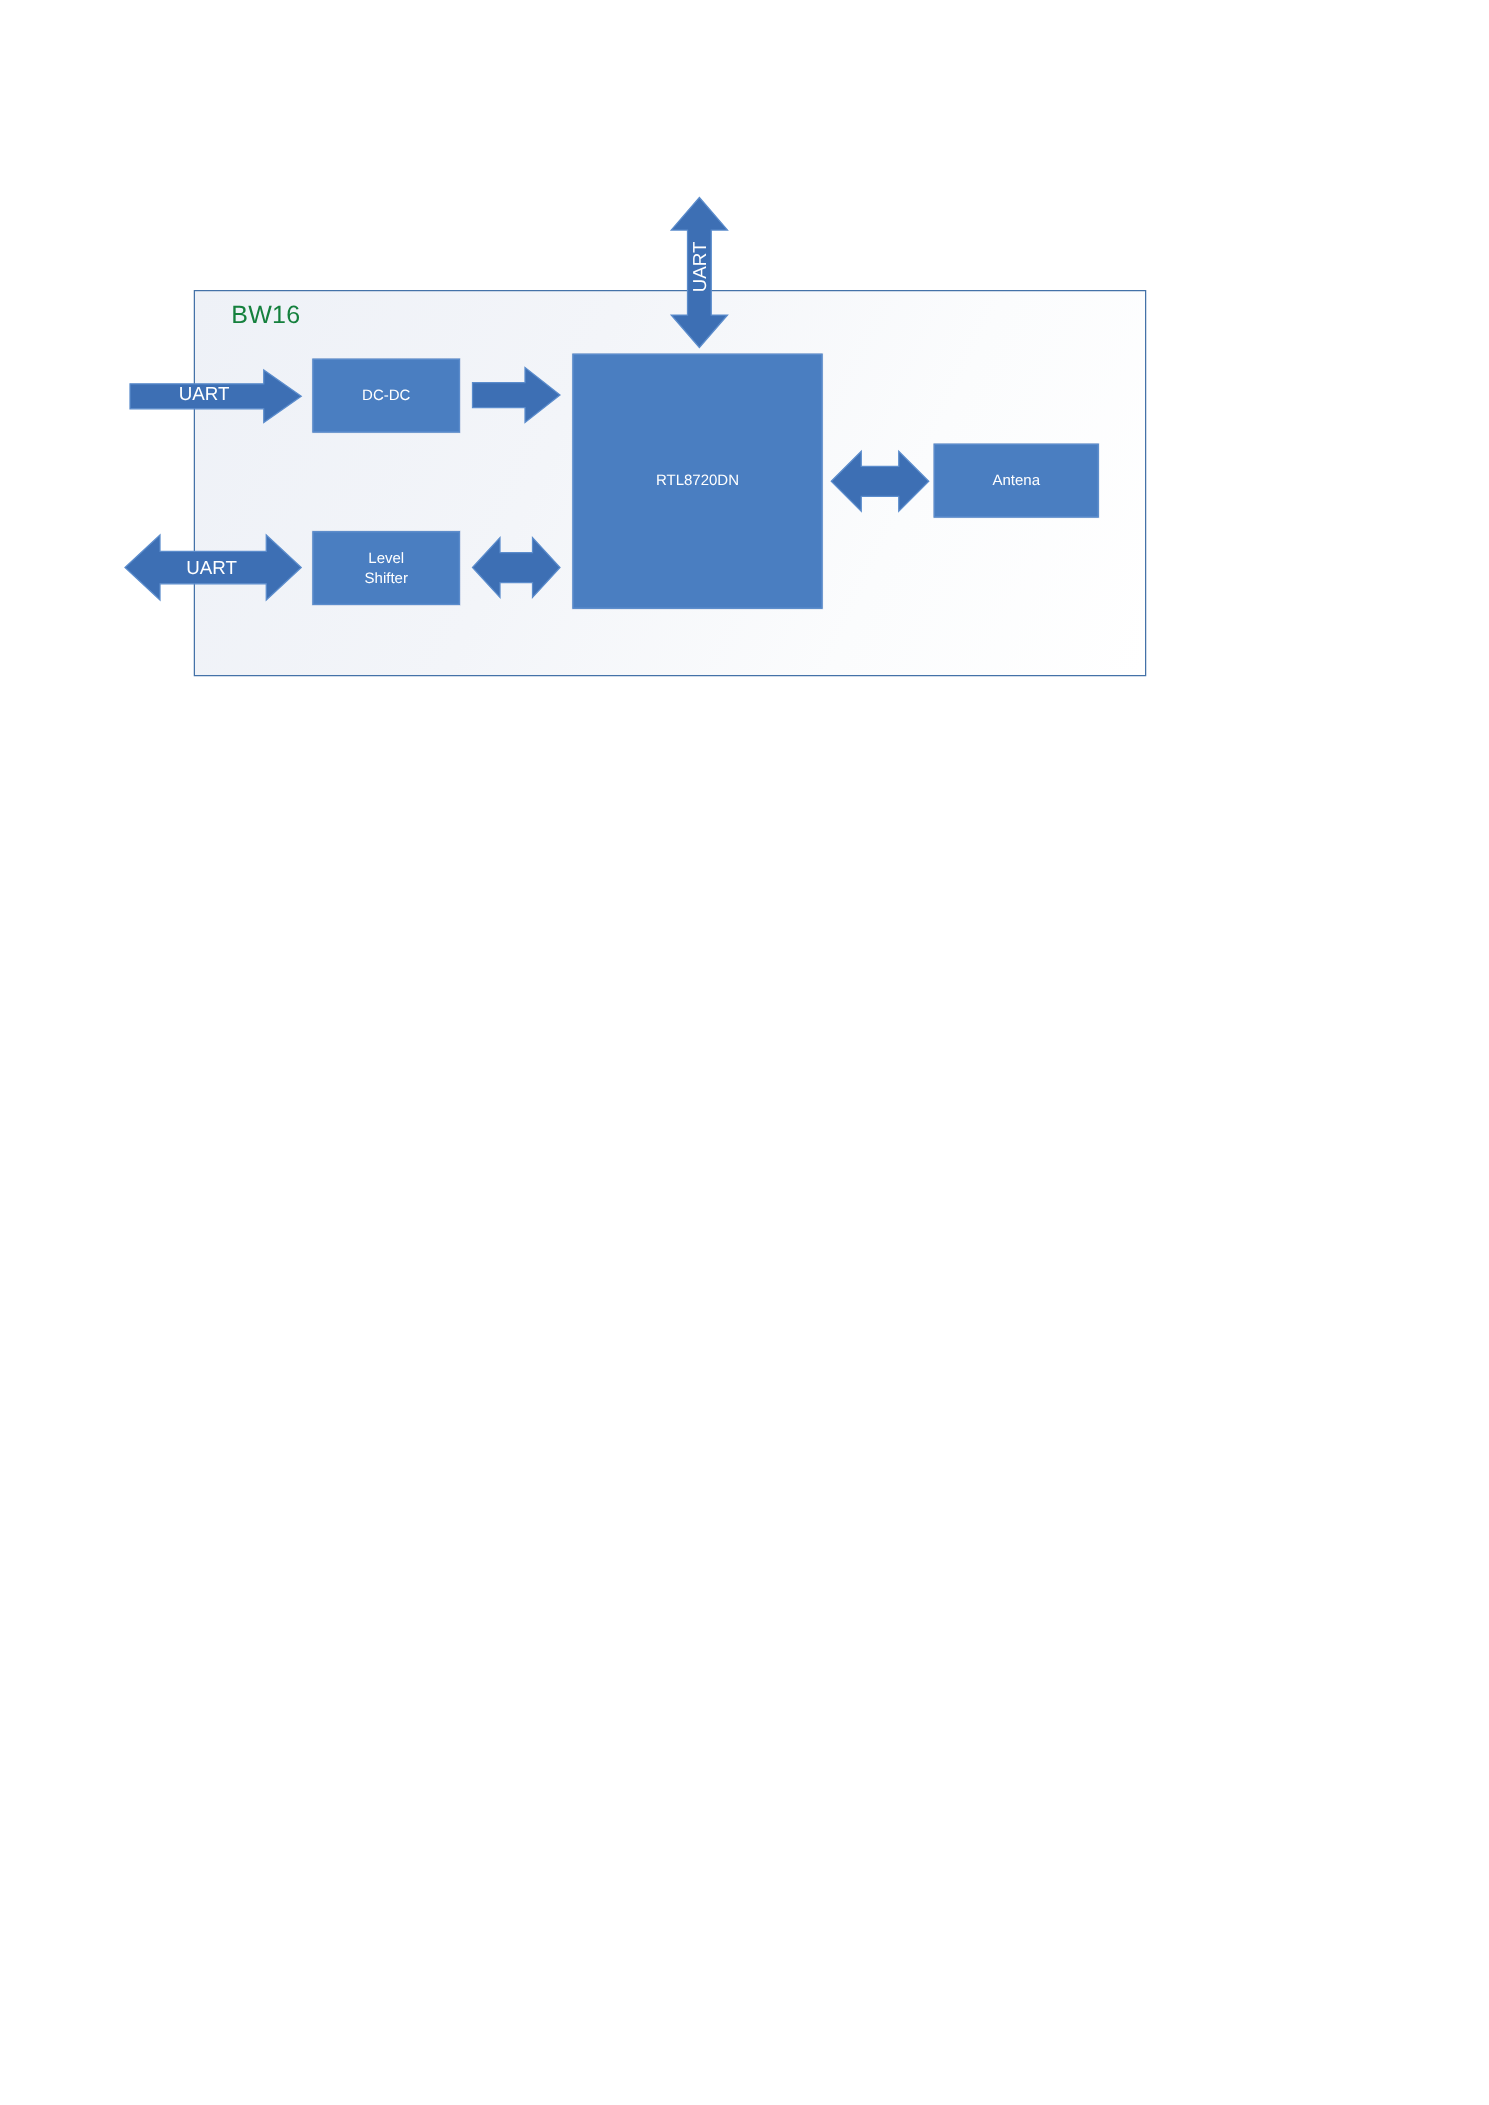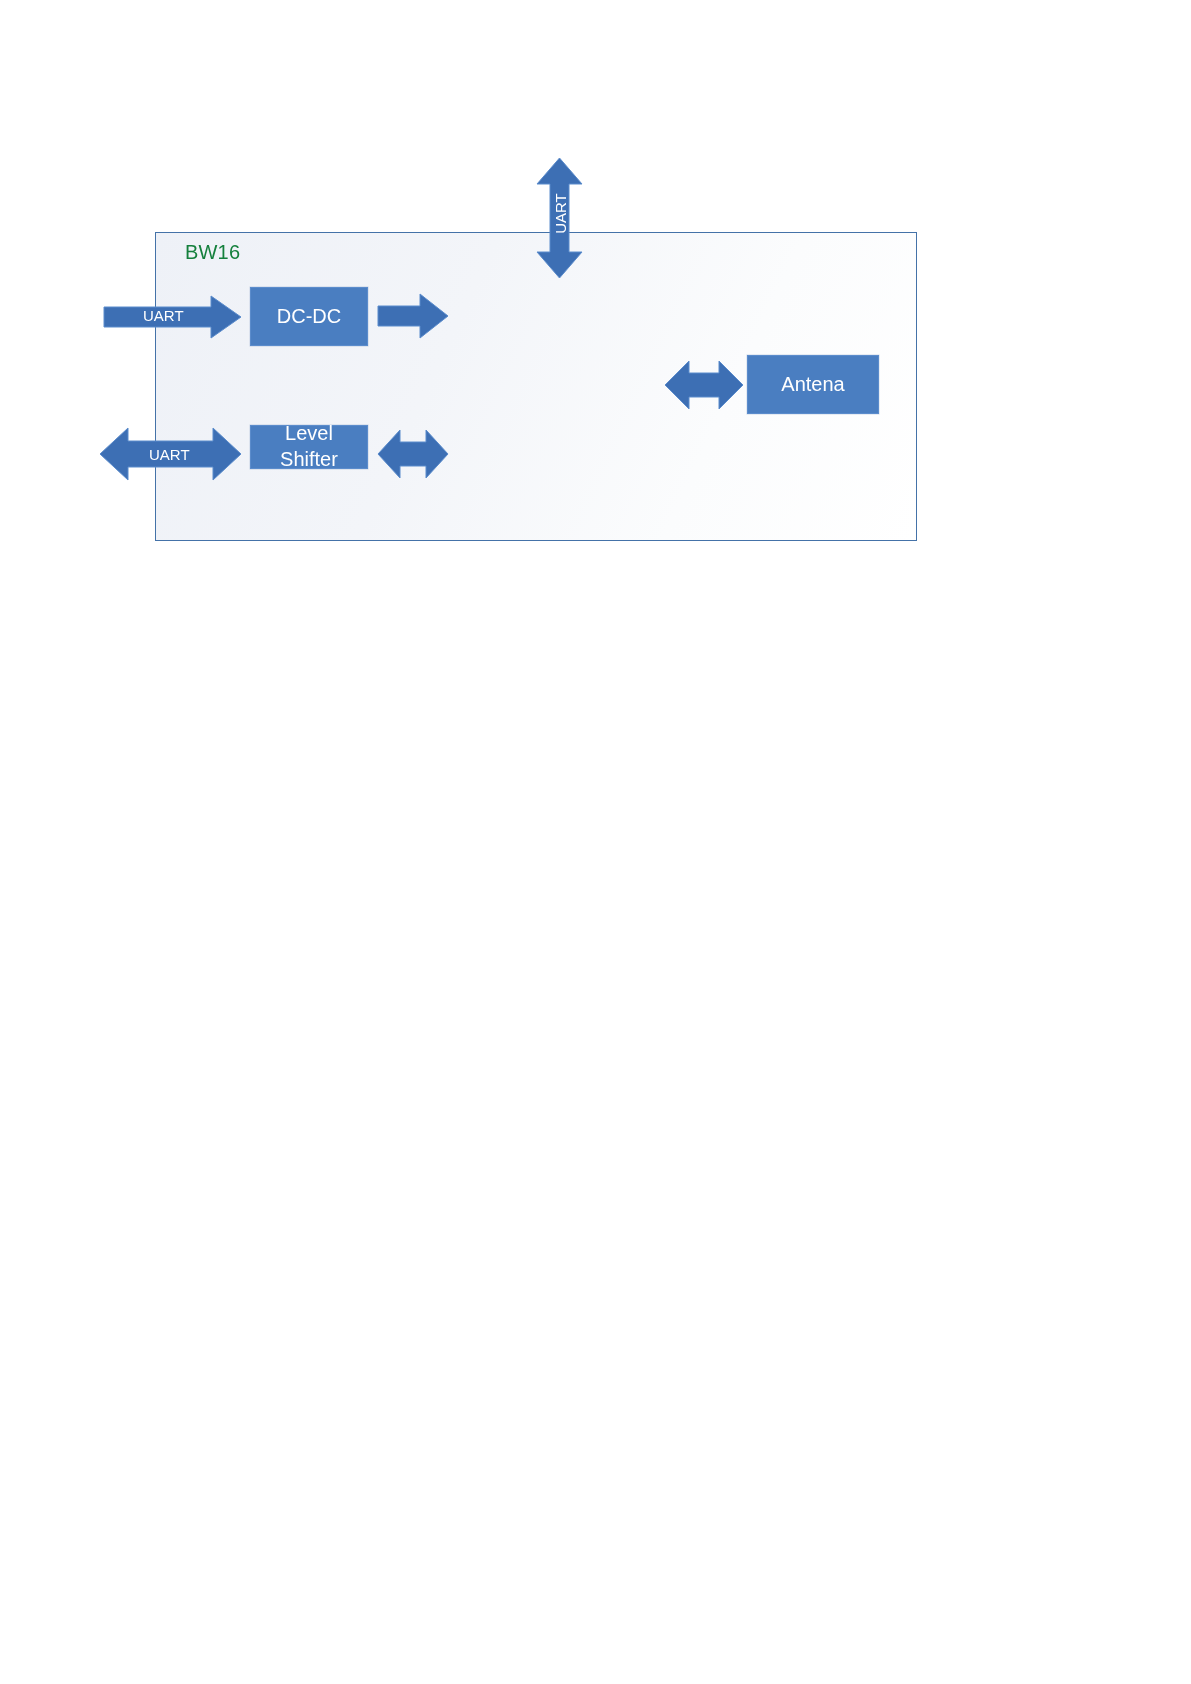--- a/index.html
+++ b/index.html
@@ -45,26 +45,26 @@
   .blk {
     position: absolute;
     background: #4a7ec1;
     border: 1px solid #5b8ccc;
     box-sizing: border-box;
     color: #ffffff;
     display: flex;
     align-items: center;
     justify-content: center;
     text-align: center;
-    font-size: 20px;
+    font-size: 12px;
     line-height: 1.28;
     box-shadow: 0 0 0 0.5px rgba(70,110,170,.25);
   }
   #blk-dcdc    { left: 250px; top: 287px; width: 118px; height: 59px; }
-  #blk-level   { left: 250px; top: 425px; width: 118px; height: 44px; }
+  #blk-level   { left: 250px; top: 425px; width: 118px; height: 59px; }
   #blk-rtl     { left: 458px; top: 283px; width: 200px; height: 204px; }
   #blk-antena  { left: 747px; top: 355px; width: 132px; height: 59px; }
 
   
   .arrow-svg {
     position: absolute;
     overflow: visible;
   }
   .arrow-shape {
     fill: #3d6fb4;
@@ -134,18 +134,21 @@
     <span>DC-DC</span>
   </div>
 
   <div id="blk-level" class="blk">
     <span>
       <span>Level</span><br>
       <span>Shifter</span>
     </span>
   </div>
 
+  <div id="blk-rtl" class="blk">
+    <span>RTL8720DN</span>
+  </div>
 
   <div id="blk-antena" class="blk">
     <span>Antena</span>
   </div>
 
 </div>
 
 </body></html>

